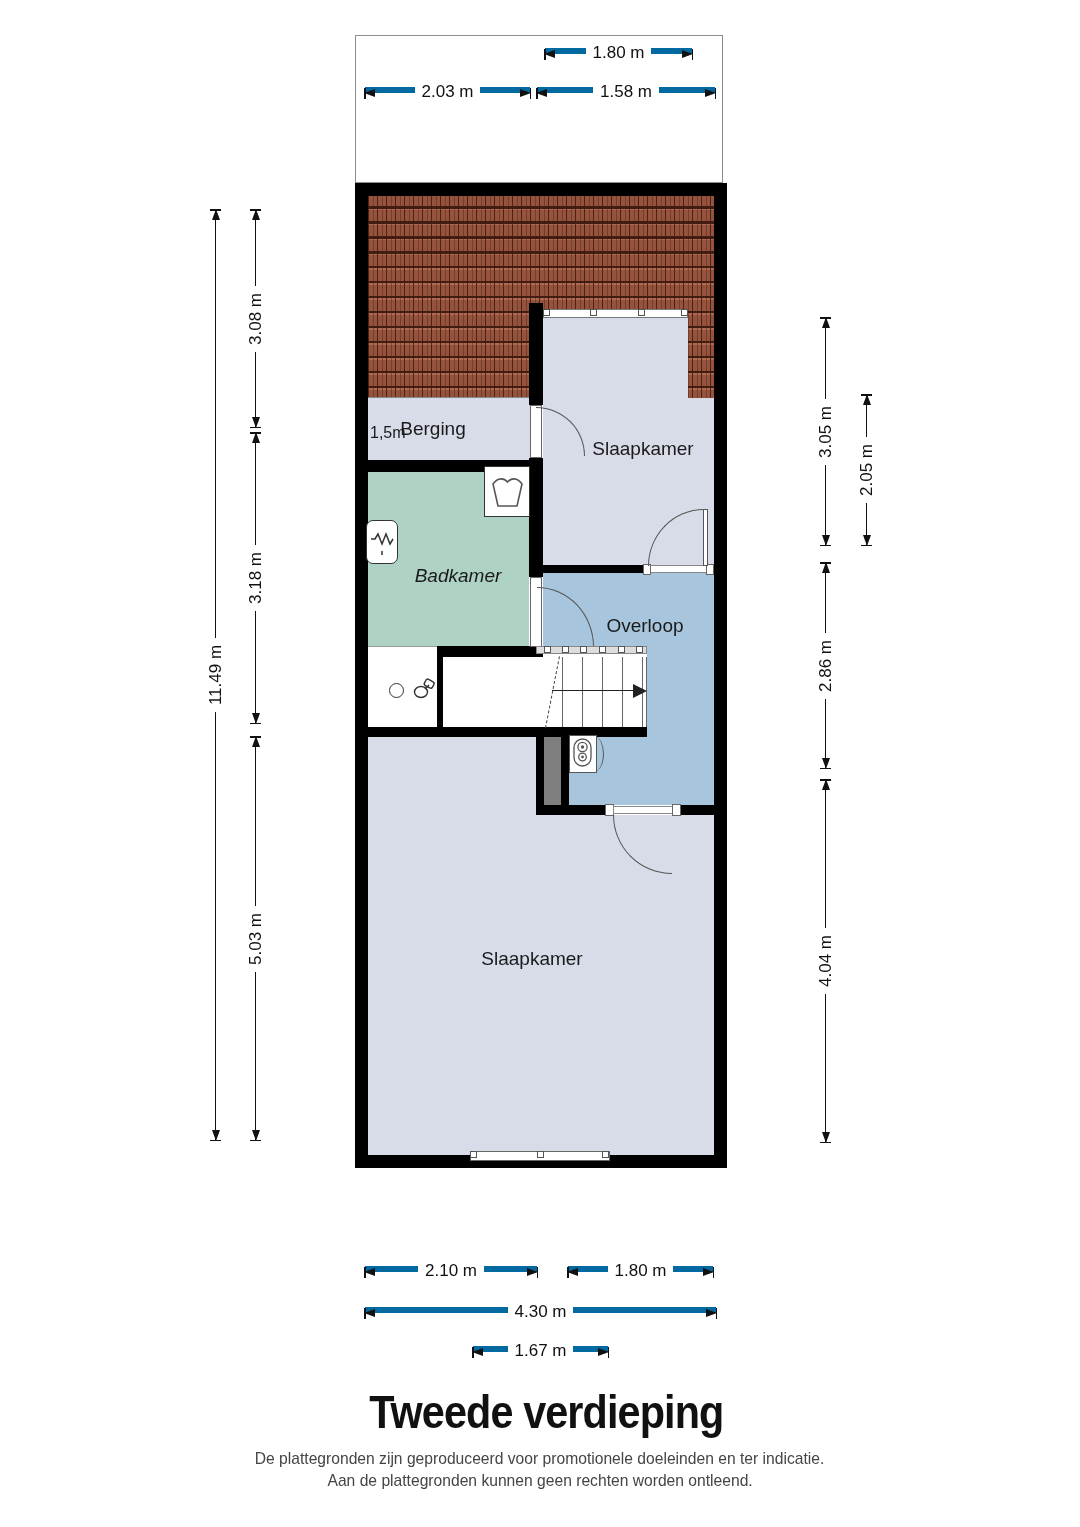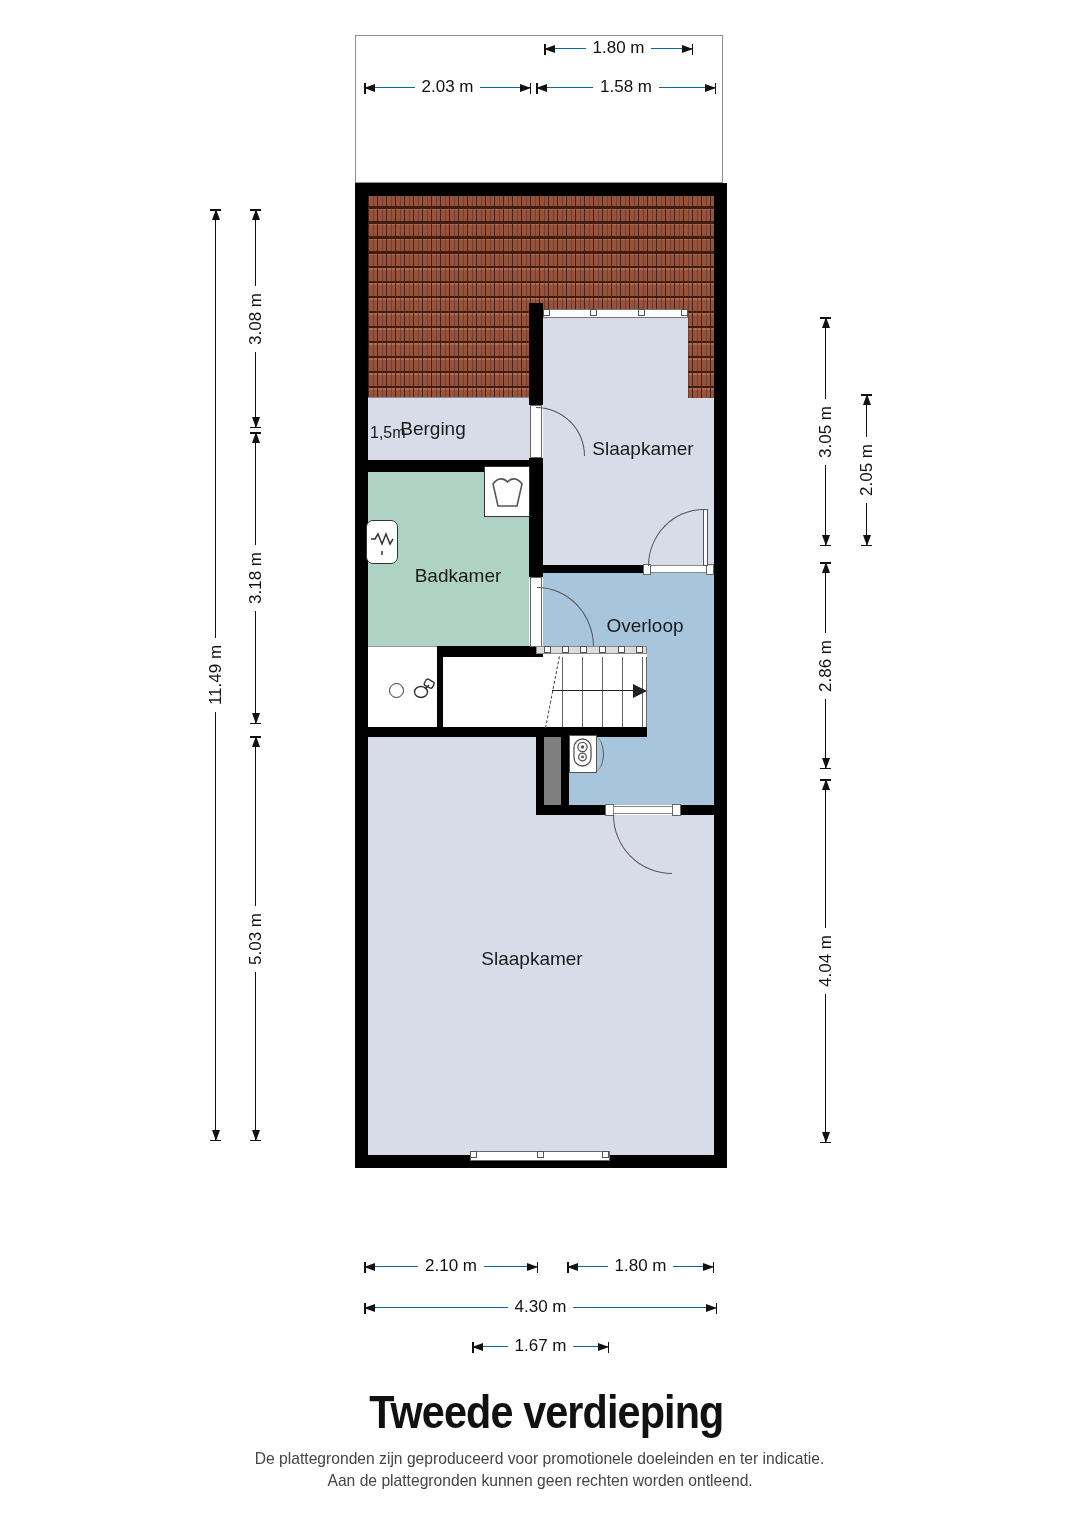--- a/index.html
+++ b/index.html
@@ -10,21 +10,21 @@
   .room{position:absolute;}
   .wbox{position:absolute;background:#fff;border:1px solid #666;box-sizing:border-box;}
   .roomlabel{position:absolute;font-size:19px;color:#1a1a1a;transform:translateX(-50%);white-space:nowrap;}
   .smalllabel{position:absolute;font-size:16px;color:#1a1a1a;white-space:nowrap;}
   
   .roof{position:absolute;background-color:#95533e;
     background-image:
       repeating-linear-gradient(90deg, rgba(62,26,15,.85) 0 1px, rgba(0,0,0,0) 1px 5px, rgba(62,26,15,.38) 5px 6px, rgba(0,0,0,0) 6px 9px),
       repeating-linear-gradient(180deg, rgba(0,0,0,0) 0 10px, rgba(58,23,13,.9) 10px 12.5px, rgba(196,125,96,.55) 12.5px 14px, rgba(0,0,0,0) 14px 15px);}
   
-  .dim-h{position:absolute;height:0;border-top:1px solid #0369a1;}
+  .dim-h{position:absolute;height:0;border-top:6px solid #0369a1;}
   .dim-h::before{content:"";position:absolute;left:-1px;top:-4.5px;width:0;height:0;
     border-top:4px solid transparent;border-bottom:4px solid transparent;border-right:11px solid #111;}
   .dim-h::after{content:"";position:absolute;right:-1px;top:-4.5px;width:0;height:0;
     border-top:4px solid transparent;border-bottom:4px solid transparent;border-left:11px solid #111;}
   .dim-h .tl,.dim-h .tr{position:absolute;top:-5.5px;width:1.5px;height:11px;background:#111;}
   .dim-h .tl{left:-1px}.dim-h .tr{right:-1px}
   .dim-h .dlabel{position:absolute;left:50%;top:0;transform:translate(-50%,-54%);
     background:#fff;padding:0 7px;font-size:17px;white-space:nowrap;}
   .dim-v{position:absolute;width:0;border-left:1px solid #111;}
   .dim-v::before{content:"";position:absolute;top:-1px;left:-4.5px;width:0;height:0;
@@ -179,21 +179,21 @@
     <svg width="26" height="26" viewBox="0 0 26 26">
       <ellipse cx="9" cy="16" rx="6.5" ry="5.5" fill="#fff" stroke="#333" stroke-width="1.4"></ellipse>
       <rect x="13" y="4" width="9" height="7" rx="2" fill="#fff" stroke="#333" stroke-width="1.4" transform="rotate(28 17 7)"></rect>
       <line x1="13" y1="13" x2="17" y2="9" stroke="#333" stroke-width="1.4"></line>
     </svg>
   </div>
 
   <div class="smalllabel" style="left:370px;top:424px;">1,5m</div>
   <div class="roomlabel" style="left:433px;top:418px;">Berging</div>
   <div class="roomlabel" style="left:643px;top:438px;">Slaapkamer</div>
-  <div class="roomlabel" style="left:458px;top:565px;">Badkamer</div>
+  <div class="roomlabel" style="left:458px;top:565px;font-style:italic;">Badkamer</div>
   <div class="roomlabel" style="left:645px;top:615px;">Overloop</div>
   <div class="roomlabel" style="left:532px;top:948px;">Slaapkamer</div>
 
   <div class="dim-v" style="left:215px;top:210px;height:930px;">
     <i class="tt"></i>
       <i class="tb"></i>
       <span class="dlabel">11.49 m</span>
     </div>
   <div class="dim-v" style="left:255px;top:210px;height:217px;">
     <i class="tt"></i>

